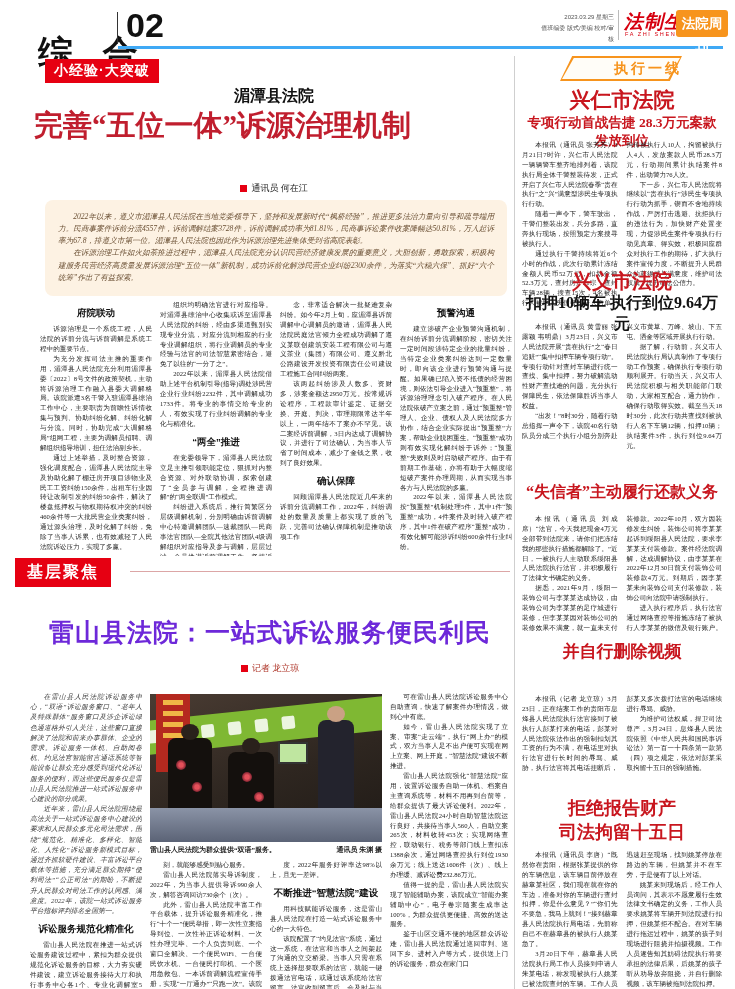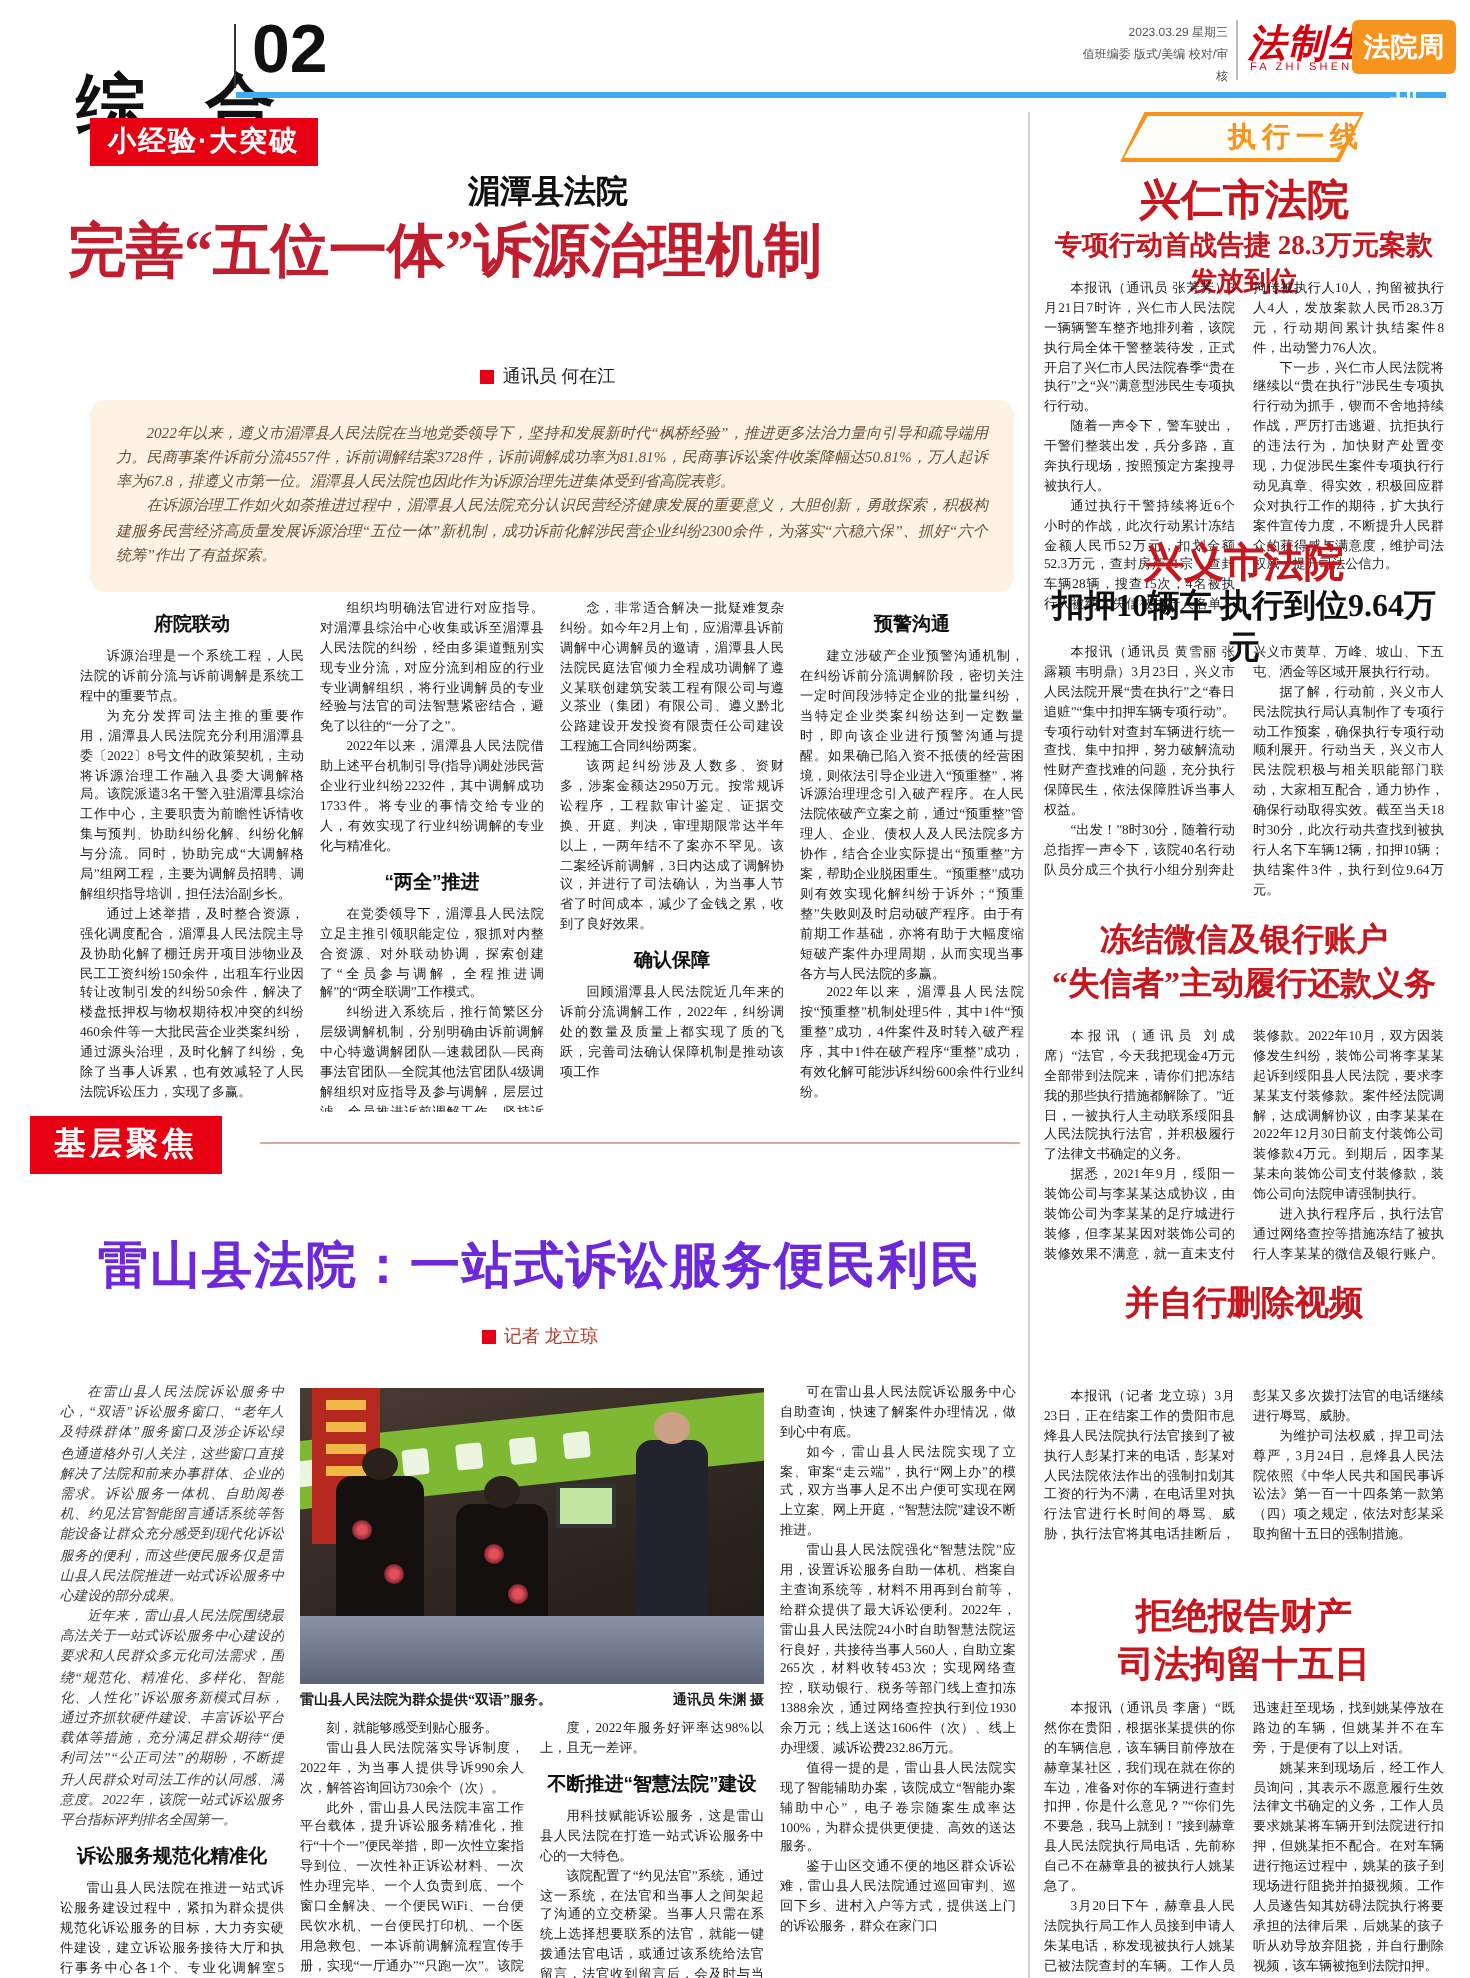--- a/index.html
+++ b/index.html
@@ -234,21 +234,20 @@
     </div>
 
   <div class="abs rail-art-title1" style="top:268px;font-size:20px;">兴义市法院</div>
   <div class="abs rail-art-title1 rail-sub-black" style="top:293px;font-size:16px;">扣押10辆车 执行到位9.64万元</div>
   <div class="abs body-col rail-body" style="top:322px;height:132px;">
       <p class="para">本报讯（通讯员 黄雪丽 张露颖 韦明鼎）3月23日，兴义市人民法院开展“贵在执行”之“春日追赃”“集中扣押车辆专项行动”。专项行动针对查封车辆进行统一查找、集中扣押，努力破解流动性财产查找难的问题，充分执行保障民生，依法保障胜诉当事人权益。</p>
       <p class="para">“出发！”8时30分，随着行动总指挥一声令下，该院40名行动队员分成三个执行小组分别奔赴兴义市黄草、万峰、坡山、下五屯、洒金等区域开展执行行动。</p>
       <p class="para">据了解，行动前，兴义市人民法院执行局认真制作了专项行动工作预案，确保执行专项行动顺利展开。行动当天，兴义市人民法院积极与相关职能部门联动，大家相互配合，通力协作，确保行动取得实效。截至当天18时30分，此次行动共查找到被执行人名下车辆12辆，扣押10辆；执结案件3件，执行到位9.64万元。</p>
     </div>
 
-  <div class="abs rail-art-title1" style="top:460px;font-size:16px;">冻结微信及银行账户</div>
   <div class="abs rail-art-title1" style="top:482px;font-size:16px;">“失信者”主动履行还款义务</div>
   <div class="abs body-col rail-body" style="top:514px;height:120px;">
       <p class="para">本报讯（通讯员 刘成席）“法官，今天我把现金4万元全部带到法院来，请你们把冻结我的那些执行措施都解除了。”近日，一被执行人主动联系绥阳县人民法院执行法官，并积极履行了法律文书确定的义务。</p>
       <p class="para">据悉，2021年9月，绥阳一装饰公司与李某某达成协议，由装饰公司为李某某的足疗城进行装修，但李某某因对装饰公司的装修效果不满意，就一直未支付装修款。2022年10月，双方因装修发生纠纷，装饰公司将李某某起诉到绥阳县人民法院，要求李某某支付装修款。案件经法院调解，达成调解协议，由李某某在2022年12月30日前支付装饰公司装修款4万元。到期后，因李某某未向装饰公司支付装修款，装饰公司向法院申请强制执行。</p>
       <p class="para">进入执行程序后，执行法官通过网络查控等措施冻结了被执行人李某某的微信及银行账户。很快，李某某主动联系执行法官，要求履行义务，并带着现金来到法院，向装饰公司支付了装修款4万元。自此，该起装饰装修合同纠纷得以执结。</p>
     </div>
 
   <div class="abs rail-art-title1" style="top:640px;font-size:17px;">并自行删除视频</div>
   <div class="abs body-col rail-body" style="top:694px;height:96px;">
       <p class="para">本报讯（记者 龙立琼）3月23日，正在结案工作的贵阳市息烽县人民法院执行法官接到了被执行人彭某打来的电话，彭某对人民法院依法作出的强制扣划其工资的行为不满，在电话里对执行法官进行长时间的辱骂、威胁，执行法官将其电话挂断后，彭某又多次拨打法官的电话继续进行辱骂、威胁。</p>

